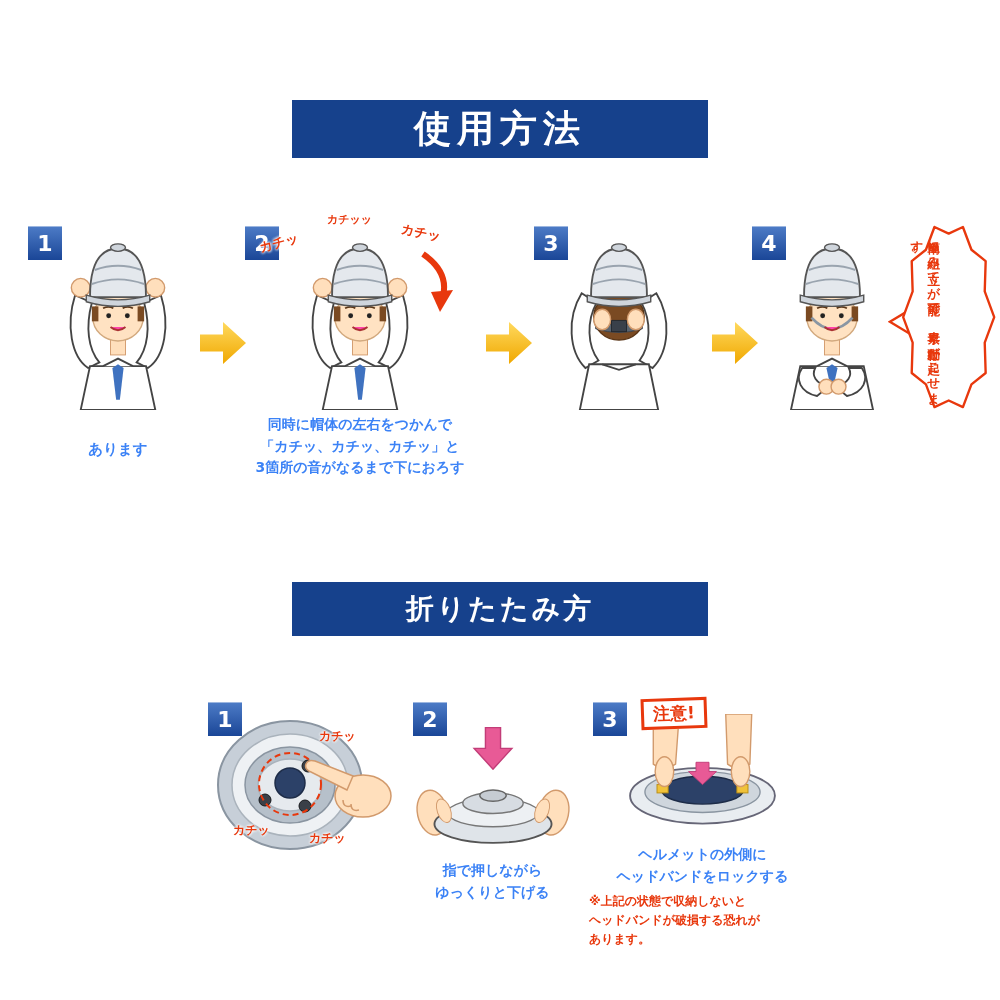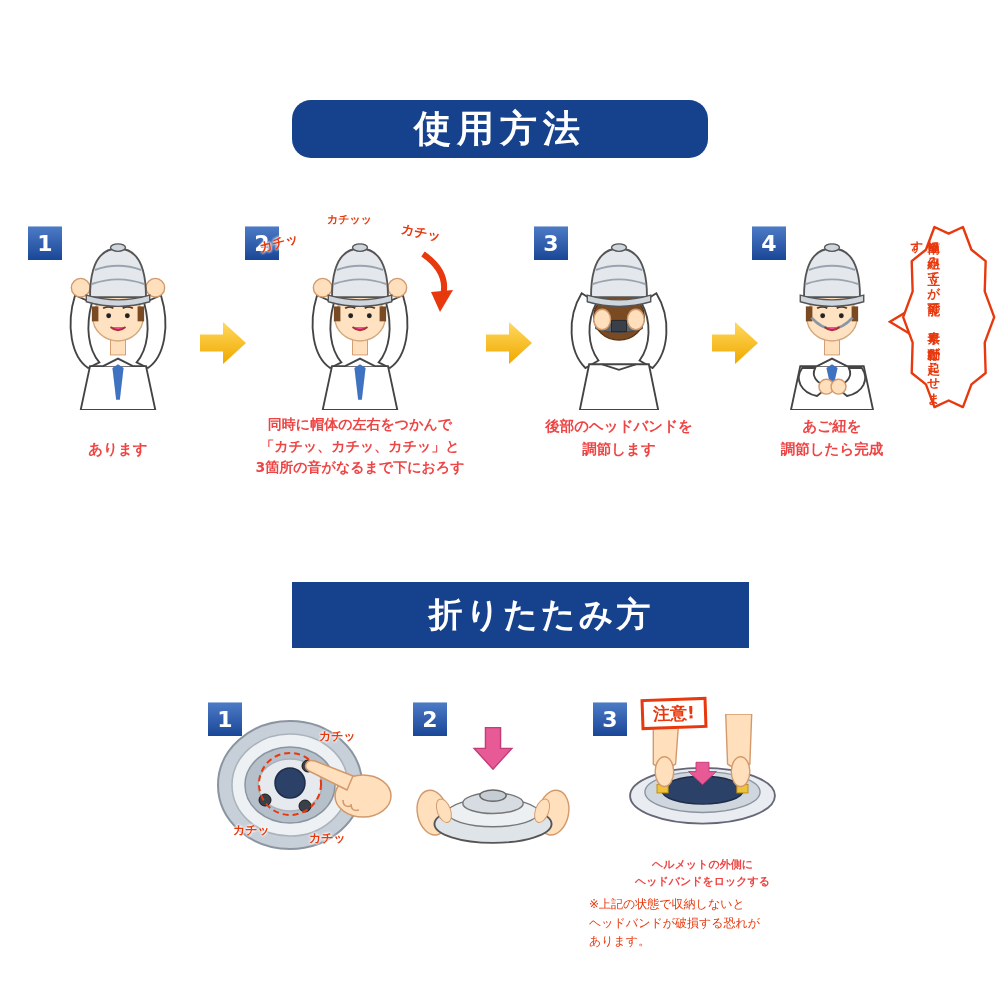--- a/index.html
+++ b/index.html
@@ -1,31 +1,31 @@
 <!DOCTYPE html>
 <html><head>
 <meta charset="utf-8">
 <style>
   html,body{margin:0;padding:0;background:#fff;}
   .canvas{position:relative;width:1000px;height:1000px;background:#ffffff;overflow:hidden;
           font-family:"DejaVu Sans","Liberation Sans",sans-serif;color:#111;}
   .banner{position:absolute;background:#16418c;color:#fff;display:flex;align-items:center;justify-content:center;font-weight:bold;}
-  .banner-use{left:292px;top:100px;width:416px;height:58px;font-size:37px;letter-spacing:6px;border-radius:19px;}
-  .banner-fold{left:292px;top:582px;width:416px;height:66px;font-size:34px;letter-spacing:3px;padding-left:41px;}
+  .banner-use{left:292px;top:100px;width:416px;height:58px;font-size:37px;letter-spacing:6px;}
+  .banner-fold{left:292px;top:582px;width:416px;height:54px;font-size:28px;letter-spacing:3px;}
 
   .step{position:absolute;display:flex;flex-direction:column;align-items:center;}
   .badge{position:absolute;left:0;top:4px;width:34px;height:34px;z-index:5;
          background:linear-gradient(180deg,#4d7cc7,#1a4697);color:#fff;font-size:22px;font-weight:bold;
          display:flex;align-items:center;justify-content:center;box-shadow:inset 0 1px 0 rgba(255,255,255,.45);}
   .fold-badge{left:8px;top:0;}
   .illus{position:relative;margin-top:6px;}
   .illus-box{display:flex;align-items:flex-end;justify-content:center;}
-  .caption{margin-top:auto;font-weight:bold;color:#ef4444;font-size:14.5px;line-height:1.55;text-align:center;white-space:pre-line;}
-  .fold-caption{margin-top:12px;font-size:11px;}
-  .note{margin-top:5px;color:#e8380d;font-size:12px;font-weight:normal;line-height:1.55;text-align:left;white-space:pre-line;align-self:flex-start;margin-left:4px;}
+  .caption{margin-top:auto;font-weight:bold;color:#3b82f6;font-size:14.5px;line-height:1.55;text-align:center;white-space:pre-line;}
+  .fold-caption{margin-top:0;font-size:14px;}
+  .note{margin-top:5px;color:#e8380d;font-size:12px;font-weight:bold;line-height:1.55;text-align:left;white-space:pre-line;align-self:flex-start;margin-left:4px;}
   .block-arrow{position:absolute;width:46px;height:42px;
          background:linear-gradient(180deg,#ffd95e,#f0a800);
          clip-path:polygon(0 30%,50% 30%,50% 0,100% 50%,50% 100%,50% 70%,0 70%);}
   .sfx{position:absolute;color:#e8380d;font-weight:bold;font-size:13px;white-space:nowrap;
        text-shadow:0 0 3px #fff,0 0 3px #fff,0 0 3px #fff;z-index:6;}
   .curved-arrow{position:absolute;z-index:6;}
   .bubble{position:absolute;left:888px;top:212px;width:110px;height:218px;}
   .bubble svg{position:absolute;left:0;top:0;}
   .bubble-text{position:absolute;left:20px;top:20px;height:172px;writing-mode:vertical-rl;
        font-size:12.5px;font-weight:bold;color:#e8380d;line-height:1.35;letter-spacing:0.5px;}
@@ -185,35 +185,31 @@
 
   <div class="block-arrow" style="left:486px;top:322px;"></div>
 
   <div class="step" style="left:534px;top:222px;width:170px;height:238px;">
     <div class="badge">3</div>
     <div class="illus">
       <svg width="150" height="182">
           <use href="#p-back"></use>
         </svg>
     </div>
-    <div class="caption">後部のヘッドバンドを
-調節します</div>
   </div>
 
   <div class="block-arrow" style="left:712px;top:322px;"></div>
 
   <div class="step" style="left:752px;top:222px;width:160px;height:238px;">
     <div class="badge">4</div>
     <div class="illus">
       <svg width="150" height="182">
           <use href="#p-done"></use>
         </svg>
     </div>
-    <div class="caption">あご紐を
-調節したら完成</div>
   </div>
 
   <div class="bubble">
     <svg width="110" height="212" viewBox="-14 0 116 212">
       <polygon points="-12,110 8,98 8,122" fill="#fff" stroke="#e8380d" stroke-width="2.5"></polygon>
       <polygon points="98,105 88,132 89,164 74,176 65,200 50,193 35,200 26,176 11,164 12,132 2,105 12,78 11,46 26,34 35,10 50,17 65,10 74,34 89,46 88,78" fill="#fff" stroke="#e8380d" stroke-width="2.5" stroke-linejoin="round"></polygon>
     </svg>
     <div class="bubble-text">簡単に組み立てが可能で、素早く行動が起こせます。</div>
   </div>
 
@@ -233,20 +229,22 @@
     </div>
   </div>
 
   <div class="step" style="left:405px;top:702px;width:175px;">
     <div class="badge fold-badge">2</div>
     <div class="illus illus-box" style="height:152px;">
       <svg width="170" height="142">
           <use href="#helm-press"></use>
         </svg>
     </div>
+    <div class="caption fold-caption">指で押しながら
+ゆっくりと下げる</div>
   </div>
 
   <div class="step" style="left:585px;top:702px;width:235px;">
     <div class="badge fold-badge">3</div>
     <div class="warn">注意!</div>
     <div class="illus illus-box" style="height:136px;">
       <svg width="205" height="130">
           <use href="#helm-lock"></use>
         </svg>
     </div>

